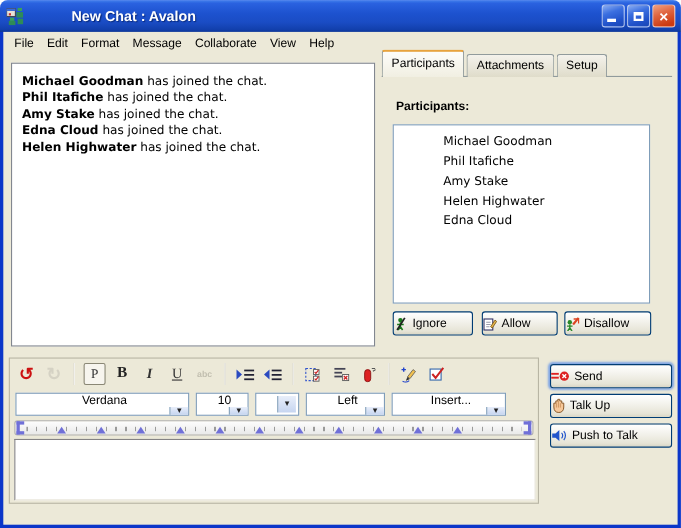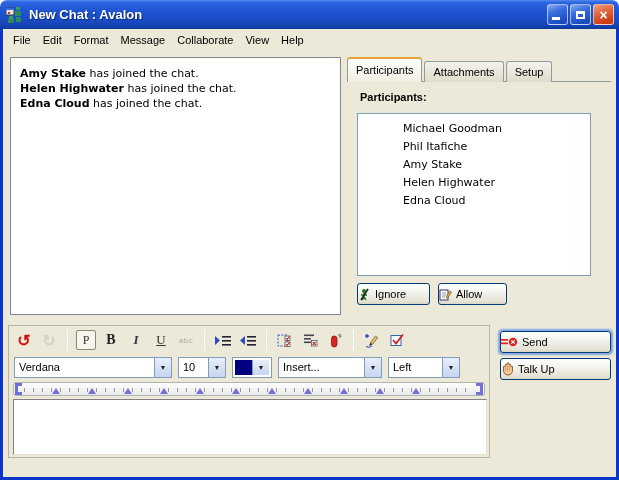--- a/index.html
+++ b/index.html
@@ -8,20 +8,21 @@
 
   .win { width:619px; height:480px; position:relative; }
 
   
   .titlebar {
     height:29px; width:100%;
     border-radius:7px 7px 0 0;
     background:linear-gradient(180deg,#5a8aee 0%,#3a76e8 4%,#2a62e0 10%,#1d52cf 42%,#1a4cc4 70%,#1240ad 92%,#0d3698 100%);
     display:flex; align-items:center; padding:0 5px 0 6px;
     position:relative;
+    gap:36px;
   }
   .title-text { color:#fff; font-weight:bold; font-size:13px; margin-left:5px;
     text-shadow:1px 1px 1px #0a2a7a; flex:1; white-space:nowrap; }
   .caption-btns { display:flex; gap:2px; }
   .cbtn { width:21px; height:21px; border-radius:3px; border:1px solid rgba(255,255,255,.6);
     background:linear-gradient(160deg,#8badf2 0%,#3b6fe0 35%,#1f50c8 75%,#1a46b4 100%);
     display:flex; align-items:center; justify-content:center; color:#fff; position:relative; }
   .cbtn.close { background:linear-gradient(160deg,#f0a080 0%,#e06540 40%,#cc3a12 85%);
     font-size:14px; font-weight:bold; line-height:1; }
   .glyph-min { position:absolute; left:4px; bottom:4px; width:8px; height:3px; background:#fff; }
@@ -35,21 +36,21 @@
   .menubar { display:flex; align-items:center; height:21px; padding-left:4px; font-size:11px; color:#000; }
   .menu-item { padding:2px 6px; cursor:default; }
 
   
   .chatbox { position:absolute; left:7px; top:28px; width:331px; height:258px;
     background:#fff; border:1px solid #828790; padding:8px 9px; overflow:hidden;
     font-family:"DejaVu Sans", sans-serif; font-size:11px; line-height:15px; color:#000; }
   .msg b { font-weight:bold; }
 
   
-  .tabstrip { position:absolute; left:344px; top:28px; width:264px; display:flex;
+  .tabstrip { position:absolute; left:344px; top:16px; width:264px; display:flex;
     border-bottom:1px solid #919b9c; align-items:flex-end; height:25px; }
   .tab { font-size:11px; padding:4px 8px 4px; margin-right:2px;
     border:1px solid #919b9c; border-bottom:none; border-radius:3px 3px 0 0;
     background:linear-gradient(180deg,#f4f2ec 0%,#dfdcca 100%); color:#000; position:relative; top:1px; height:21px; }
   .tab.active { background:linear-gradient(180deg,#fdfdfa 0%,#f1efe2 100%);
     border-top:2px solid #e8a33d; height:25px; top:1px; font-size:11px; padding-top:5px; }
 
   .panel-label { position:absolute; left:357px; top:62px; font-size:11px; font-weight:bold; }
   .plist { position:absolute; left:354px; top:84px; width:234px; height:163px;
     background:#fff; border:1px solid #7f9db9; padding-top:6px;
@@ -72,21 +73,21 @@
   .b-glyph { font-family:"Liberation Serif", serif; font-weight:bold; font-size:14px; color:#222; }
   .i-glyph { font-family:"Liberation Serif", serif; font-style:italic; font-weight:bold; font-size:13px; color:#333; }
   .u-glyph { font-family:"Liberation Serif", serif; font-size:13px; text-decoration:underline; color:#333; }
   .p-glyph { font-family:"Liberation Serif", serif; font-size:12px; color:#333; }
   .abc-glyph { font-size:8px; color:#c2bfb0; font-weight:bold; letter-spacing:0; }
   .undo-glyph { color:#cc1111; }
   .redo-glyph { color:#d5d2c4; }
 
   .tb-row2 { display:flex; align-items:center; height:26px; padding:0 5px; gap:6px; }
   .combo { height:21px; background:#fff; border:1px solid #7f9db9; display:flex;
-    align-items:center; font-size:11px; padding-left:4px; color:#000; }
+    align-items:center; font-size:11px; padding-left:4px; color:#000;flex-direction:column; }
   .combo .arrow { margin-left:auto; width:17px; height:100%; border-left:1px solid #7f9db9;
     background:linear-gradient(180deg,#e8eefa 0%,#c6d5f0 100%);
     display:flex; align-items:center; justify-content:center; font-size:7px; color:#222; }
   .combo.font { width:158px; } .combo.size { width:48px; } .combo.color { width:40px; padding:2px; }
   .combo.align { width:72px; } .combo.insert { width:104px; }
   .swatch { flex:1; height:100%; background:#000080; }
 
   .ruler { position:relative; margin:2px 4px 0; height:14px;
     background:linear-gradient(180deg,#fdfdfd,#e9e9e9); border:1px solid #b2b2b2; border-radius:3px; }
   .ticks { position:absolute; left:10px; right:10px; top:5px; height:4px;
@@ -144,23 +145,25 @@
         <span class="menu-item">File</span>
         <span class="menu-item">Edit</span>
         <span class="menu-item">Format</span>
         <span class="menu-item">Message</span>
         <span class="menu-item">Collaborate</span>
         <span class="menu-item">View</span>
         <span class="menu-item">Help</span>
       </div>
 
       <div class="chatbox">
+        <div class="msg"><b>Michael Goodman</b><span> has joined the chat.</span></div>
+        <div class="msg"><b>Phil Itafiche</b><span> has joined the chat.</span></div>
         <div class="msg"><b>Amy Stake</b><span> has joined the chat.</span></div>
+        <div class="msg"><b>Edna Cloud</b><span> has joined the chat.</span></div>
         <div class="msg"><b>Helen Highwater</b><span> has joined the chat.</span></div>
-        <div class="msg"><b>Edna Cloud</b><span> has joined the chat.</span></div>
       </div>
 
       <div class="tabstrip">
         <span class="tab active">Participants</span>
         <span class="tab">Attachments</span>
         <span class="tab">Setup</span>
       </div>
 
       <div class="panel-label">Participants:</div>
 
@@ -186,20 +189,31 @@
         <button class="xpbtn" style="width:69px; margin-left:8px;">
           <span style="display:flex;">
             <svg width="13" height="13" viewBox="0 0 13 13">
               <rect x="1" y="2" width="8" height="10" fill="#fff" stroke="#336" stroke-width="1"></rect>
               <path d="M3 5 h4 M3 7 h4 M3 9 h3" stroke="#99a" stroke-width="1"></path>
               <path d="M7 9 L11 3 L12.5 4.2 L8.5 10.2 Z" fill="#e8b64c" stroke="#7a5a1a" stroke-width="0.8"></path>
             </svg>
             </span>
           <span>Allow</span>
         </button>
+        <button class="xpbtn" style="width:79px; margin-left:6px;">
+          <span style="display:flex;">
+            <svg width="13" height="13" viewBox="0 0 13 13">
+              <circle cx="4" cy="5" r="2" fill="#2a8a2a"></circle>
+              <path d="M4 7 L4 10 M2 13 L4 10 L6 13 M1.5 8.5 h5" stroke="#2a8a2a" stroke-width="1.3" fill="none"></path>
+              <path d="M12 1 L7 7" stroke="#d42" stroke-width="2"></path>
+              <path d="M7.5 2 h4.5 v4" stroke="#d42" stroke-width="1.2" fill="none"></path>
+            </svg>
+            </span>
+          <span>Disallow</span>
+        </button>
       </div>
 
       <div class="editor-group">
 
         <div class="tb-row1">
           <span class="tbtn">
               <span class="undo-glyph" style="font-size:16px;font-weight:bold;">↺</span>
             </span>
           <span class="tbtn">
               <span class="redo-glyph" style="font-size:16px;font-weight:bold;">↻</span>
@@ -285,26 +299,26 @@
             <span class="arrow">▼</span>
           </span>
           <span class="combo size">
             <span>10</span>
             <span class="arrow">▼</span>
           </span>
           <span class="combo color">
             <span class="swatch"></span>
             <span class="arrow">▼</span>
           </span>
+          <span class="combo align">
+            <span>Left</span>
+            <span class="arrow">▼</span>
+          </span>
           <span class="combo insert">
             <span>Insert...</span>
-            <span class="arrow">▼</span>
-          </span>
-          <span class="combo align">
-            <span>Left</span>
             <span class="arrow">▼</span>
           </span>
         </div>
 
         <div class="ruler">
           <span class="ticks"></span>
           <span class="cap left"></span>
           <span class="cap right"></span>
         <span class="tabstop" style="left: 38px;"></span>
             <span class="tabstop" style="left: 74px;"></span>
@@ -336,17 +350,26 @@
         </button>
         <button class="xpbtn abtn">
           <span style="display:flex;">
             <svg width="13" height="14" viewBox="0 0 13 14">
               <path d="M2.5 8 V4.5 h1.8 V2.5 h1.8 V1 h1.8 v1.5 h1.8 v2 h1.8 v3.5 c0 3.2-1.6 5-4.5 5 -2.9 0-4.5-1.8-4.5-5 Z" fill="#f6c89a" stroke="#8a5a2a" stroke-width="0.9"></path>
               <path d="M4.8 4.5 v4 M6.6 2.5 v6 M8.4 4.5 v4" stroke="#c89058" stroke-width="0.8"></path>
             </svg>
             </span>
           <span>Talk Up</span>
         </button>
+        <button class="xpbtn abtn">
+          <span style="display:flex;">
+            <svg width="15" height="12" viewBox="0 0 15 12">
+              <polygon points="1,4 4,4 7.5,1 7.5,11 4,8 1,8" fill="#2255cc"></polygon>
+              <path d="M9.5 3.5 a3.5 3.5 0 0 1 0 5 M11.5 2 a6 6 0 0 1 0 8" stroke="#2255cc" stroke-width="1.1" fill="none"></path>
+            </svg>
+            </span>
+          <span>Push to Talk</span>
+        </button>
       </div>
 
     </div>
   </div>
 </div>
 
 </body></html>

